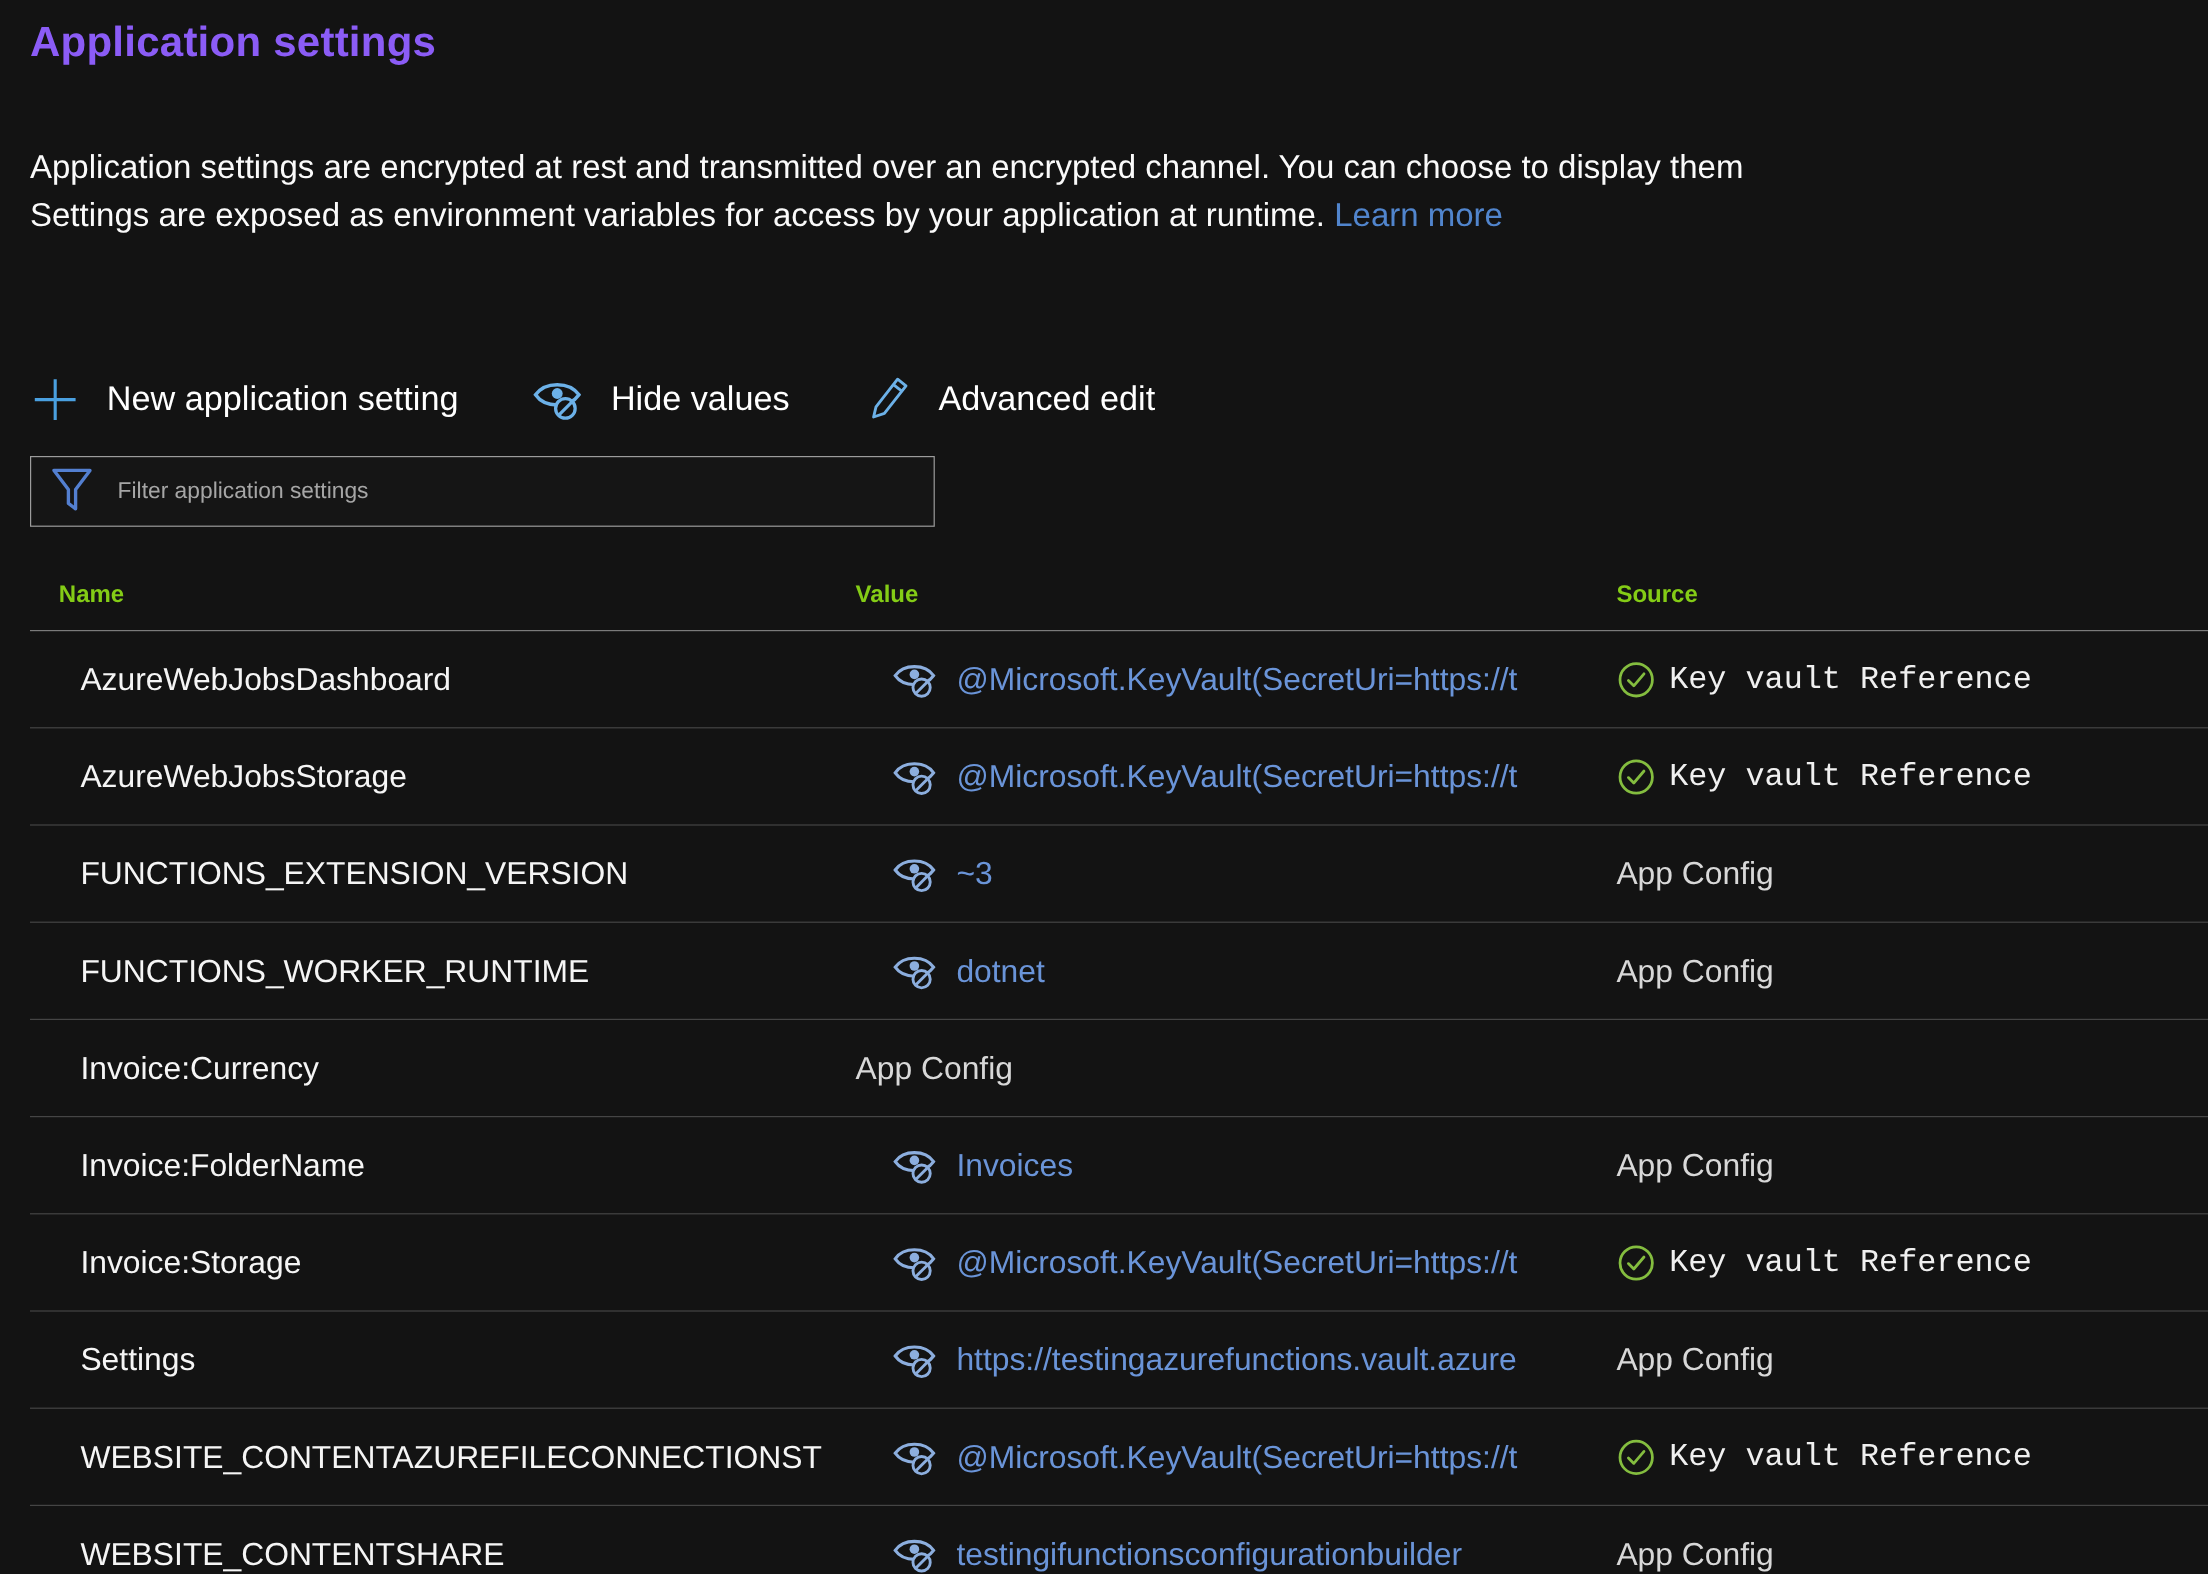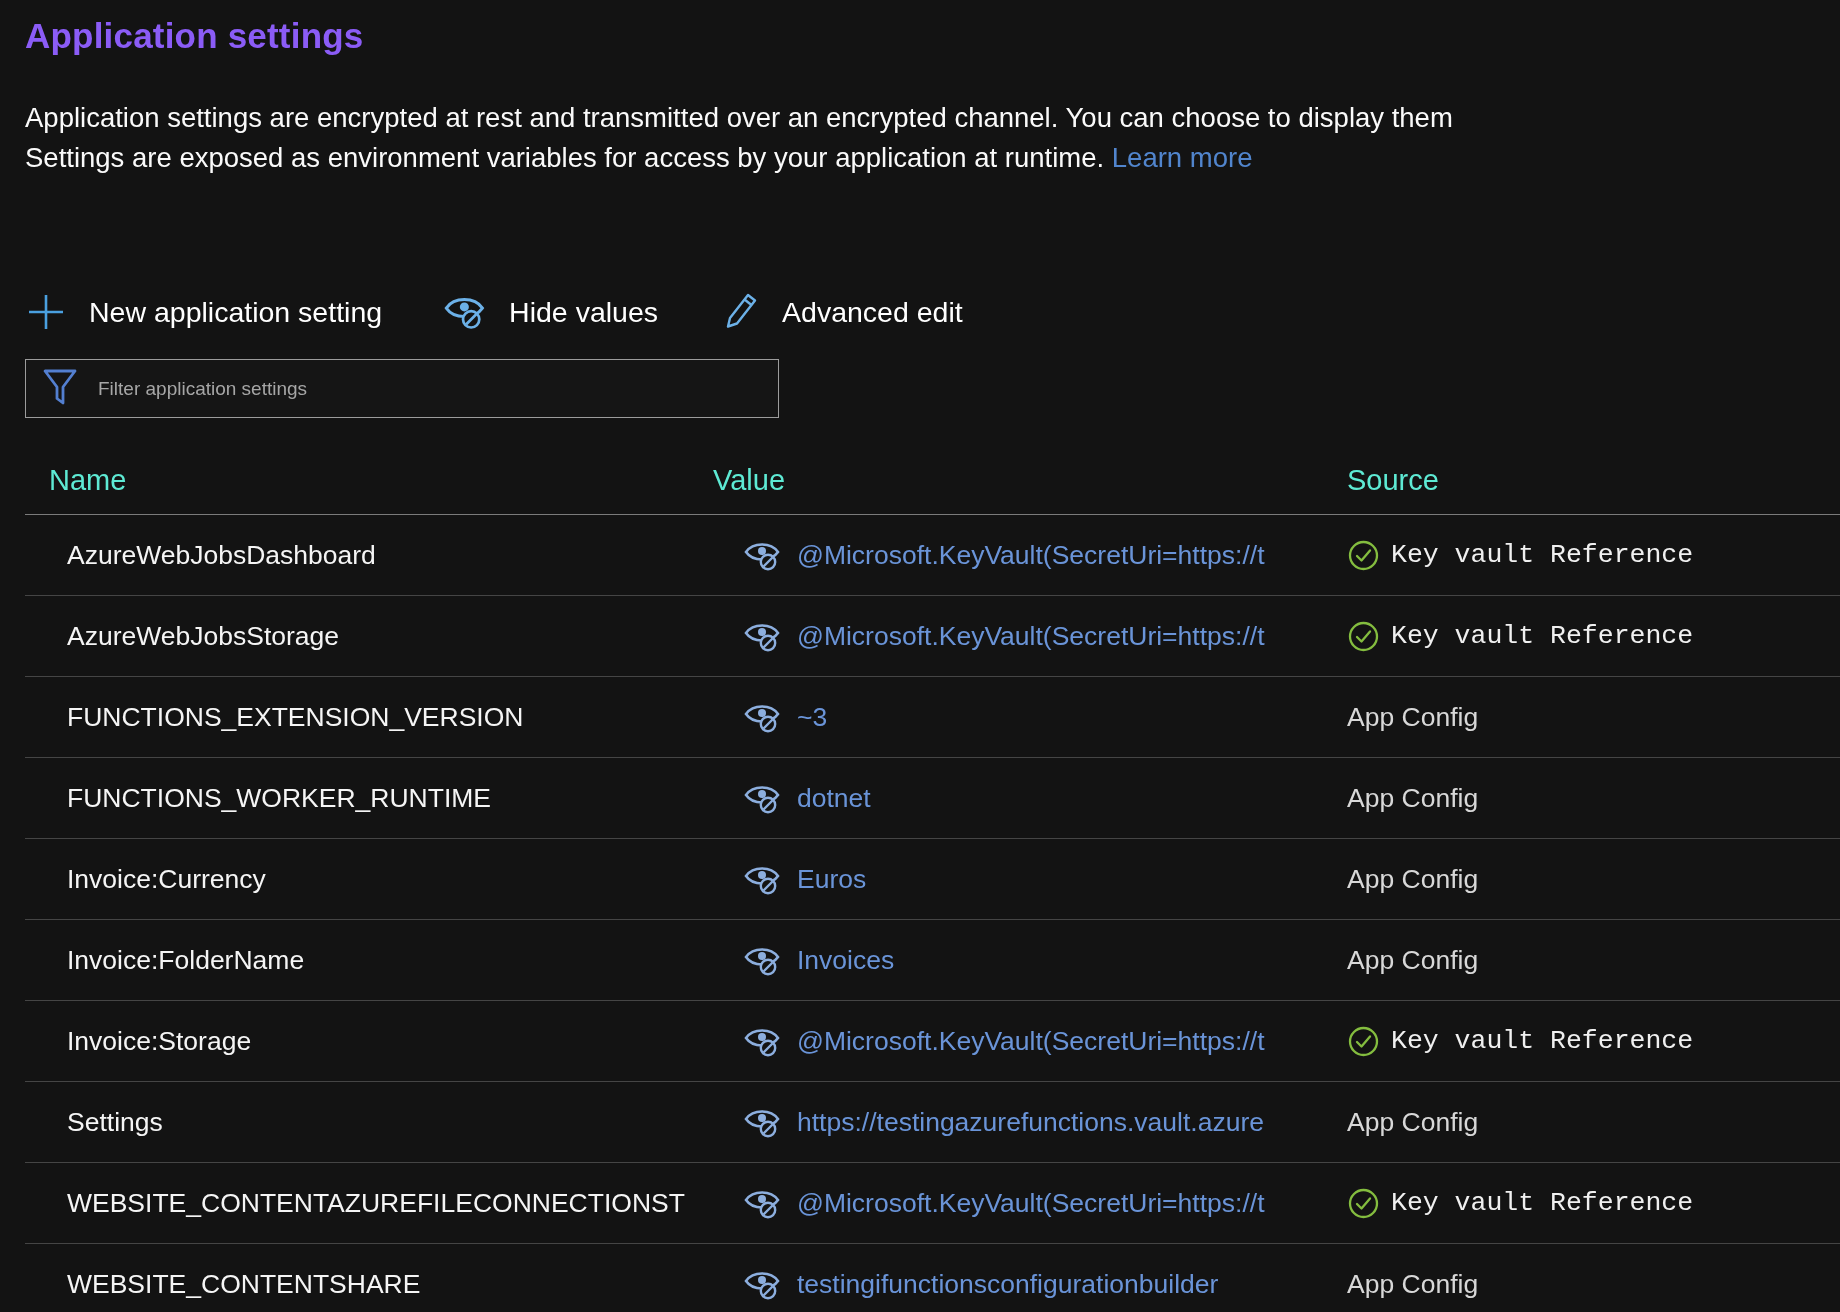--- a/index.html
+++ b/index.html
@@ -16,21 +16,21 @@
   .page-title {
     padding-top: 16px;
     font-size: 35px;
     font-weight: 700;
     color: #8b5cf6;
     letter-spacing: 0.2px;
   }
 
   
   .desc {
-    margin-top: 42px;
+    margin-top: 63px;
     font-size: 27.5px;
     line-height: 40px;
     color: #fafafa;
     white-space: nowrap;
   }
   .desc a, .link {
     color: #5185cd;
     text-decoration: none;
     cursor: pointer;
   }
@@ -79,23 +79,23 @@
   }
   .filter-input::placeholder { color: #a6a6a6; opacity: 1; }
 
   
   .table { margin-top: 0; }
   .thead {
     display: grid;
     grid-template-columns: 688px 634px 1fr;
     padding: 46px 0 17px 0;
     border-bottom: 1.5px solid #7b7b7b;
-    font-size: 29px;
-    font-weight: 400;
-    color: #5eead4;
+    font-size: 20px;
+    font-weight: 700;
+    color: #84cc16;
   }
   .th-name { padding-left: 24px; }
   .trow {
     display: grid;
     grid-template-columns: 688px 634px 1fr;
     align-items: center;
     height: 81px;
     border-bottom: 1px solid #454545;
     font-size: 26.5px;
   }
@@ -258,28 +258,20 @@
       <span>dotnet</span>
     </div>
     <div class="cell-source">
 
       <span class="src-appconfig">App Config</span>
     </div>
   </div>
 
   <div class="trow">
     <div class="cell-name">Invoice:Currency</div>
-    <div class="cell-value">
-      <span class="ico">
-        <svg width="38" height="33" viewBox="0 0 38 33" fill="#8caede" stroke="#8caede">
-          <use href="#eye-glyph"></use>
-        </svg>
-      </span>
-      <span>Euros</span>
-    </div>
     <div class="cell-source">
 
       <span class="src-appconfig">App Config</span>
     </div>
   </div>
 
   <div class="trow">
     <div class="cell-name">Invoice:FolderName</div>
     <div class="cell-value">
       <span class="ico">

